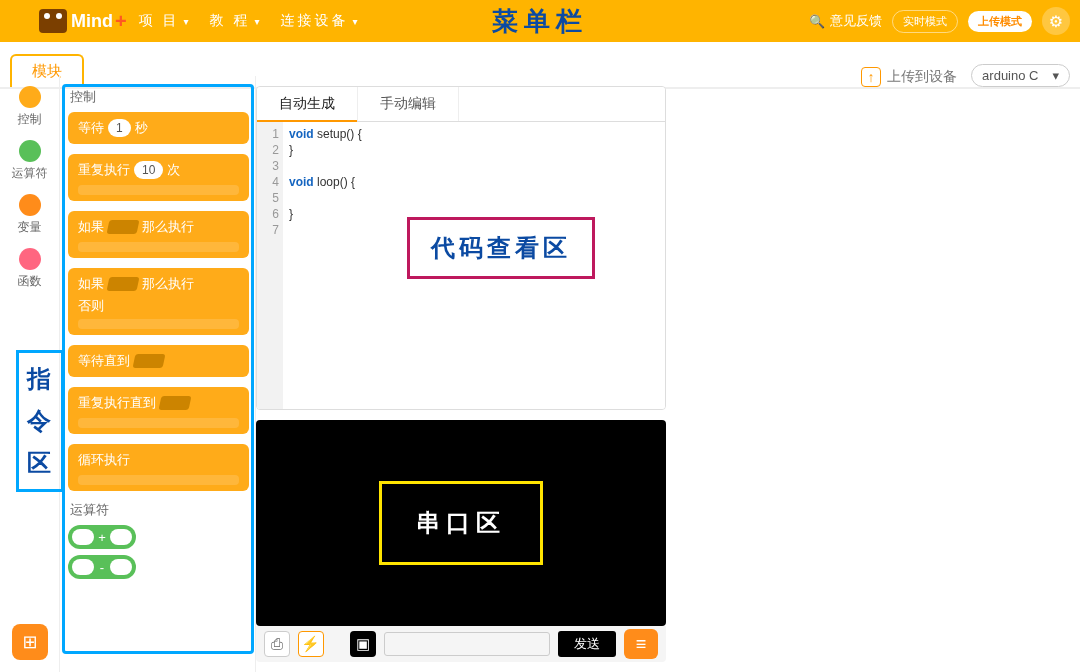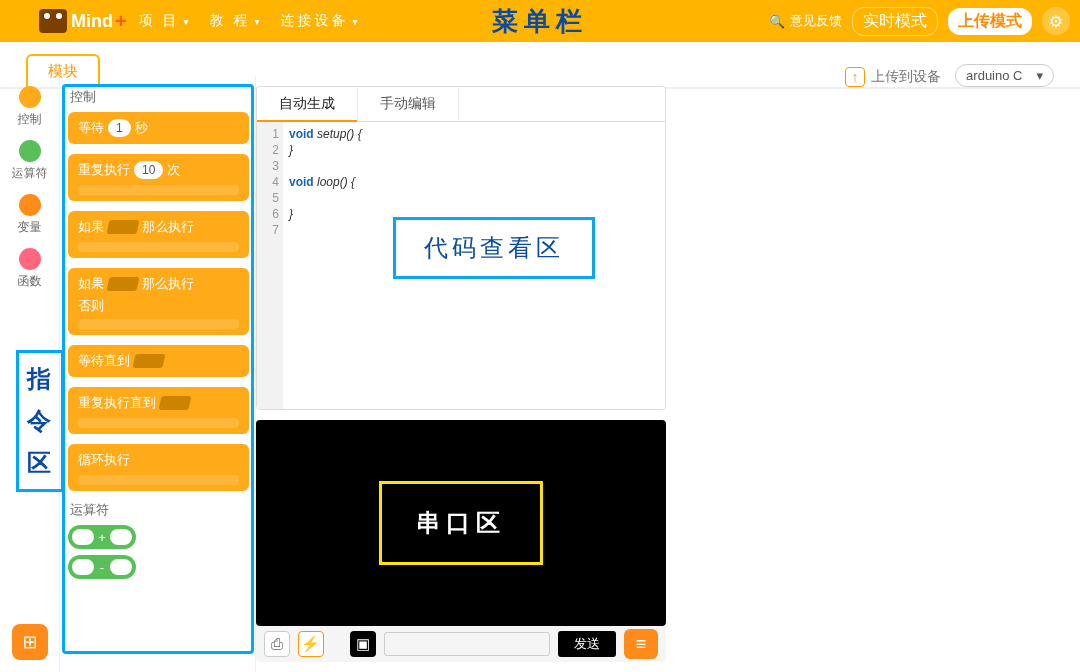--- a/index.html
+++ b/index.html
@@ -12,27 +12,27 @@
   .logo-ic::before { content: ""; position: absolute; top: 4px; left: 5px; width: 6px; height: 6px; background: #fff; border-radius: 50%; }
   .logo-ic::after  { content: ""; position: absolute; top: 4px; right: 5px; width: 6px; height: 6px; background: #fff; border-radius: 50%; }
   .logo-text { font-weight: bold; font-size: 18px; color: #fff; }
   .plus { color: #ff5722; font-weight: 900; font-size: 20px; margin-left: -2px; }
   .menu-items { display: flex; gap: 18px; }
   .menu-item { display: flex; align-items: center; gap: 4px; cursor: pointer; letter-spacing: 3px; }
   .menu-item .caret { font-size: 10px; }
   .menubar-title { position: absolute; left: 50%; transform: translateX(-50%); color: #0b4aa2; font-size: 26px; font-weight: 700; letter-spacing: 6px; }
   .menubar-right { margin-left: auto; display: flex; align-items: center; gap: 10px; }
   .fb { display: flex; align-items: center; gap: 4px; color: #fff; font-size: 13px; }
-  .mode-pill { padding: 3px 10px; border-radius: 12px; font-size: 16px; cursor: pointer; }
+  .mode-pill { padding: 3px 10px; border-radius: 12px; font-size: 11px; cursor: pointer; }
   .mode-live { background: transparent; color: #fff; border: 1px solid rgba(255,255,255,.5); }
   .mode-upload { background: #fff; color: #ff8c00; font-weight: 600; }
   .gear { width: 28px; height: 28px; border-radius: 50%; background: rgba(255,255,255,.25); color: #fff; display: flex; align-items: center; justify-content: center; font-size: 16px; cursor: pointer; }
 
   
-  .subbar { height: 47px; display: flex; align-items: flex-end; padding: 0 26px; border-bottom: 2px solid #eee; }
+  .subbar { height: 47px; display: flex; align-items: flex-end; padding: 0 10px; border-bottom: 2px solid #eee; }
   .tab { padding: 6px 20px; font-size: 15px; color: #ff9800; border: 2px solid #ffb400; border-bottom: none; border-radius: 6px 6px 0 0; background: #fff; cursor: pointer; }
   .subbar-spacer { flex: 1; }
   .upload-dev { display: flex; align-items: center; gap: 6px; color: #777; font-size: 14px; margin-right: 14px; }
   .upload-ic { width: 20px; height: 20px; border: 1.5px solid #ff9800; border-radius: 4px; color: #ff9800; display: flex; align-items: center; justify-content: center; font-weight: bold; font-size: 14px; }
   .lang-select { border: 1px solid #ccc; border-radius: 14px; padding: 3px 10px; font-size: 13px; color: #555; display: flex; align-items: center; gap: 14px; cursor: pointer; }
 
   
   .main { position: absolute; top: 76px; bottom: 0; left: 0; right: 0; display: flex; }
 
   
@@ -70,22 +70,22 @@
   .code-tabs { display: flex; border-bottom: 1px solid #ddd; background: #fff; }
   .ctab { padding: 8px 22px; font-size: 14px; color: #555; border-right: 1px solid #eee; cursor: pointer; }
   .ctab.active { color: #222; position: relative; }
   .ctab.active::after { content: ""; position: absolute; left: 0; right: 0; bottom: -1px; height: 2px; background: #ff9800; }
   .code-body { flex: 1; display: flex; font-family: Consolas, monospace; font-size: 12px; background: #fff; }
   .gutter { width: 26px; background: #f2f2f2; color: #999; text-align: right; padding: 4px 4px 0 0; }
   .gutter div { height: 16px; line-height: 16px; }
   .code { padding: 4px 6px 0 6px; }
   .code div { height: 16px; line-height: 16px; white-space: pre; }
   .kw { color: #1565c0; font-weight: bold; }
-  .fn { color: #333; font-style: italic; }
-  .code-label { position: absolute; right: 70px; top: 130px; border: 3px solid #0ea5e9; padding: 12px 28px; color: #0b4aa2; font-size: 24px; font-weight: 400; letter-spacing: 4px; background: none; }
+  .fn { color: #333; }
+  .code-label { position: absolute; right: 70px; top: 130px; border: 3px solid #be185d; padding: 12px 21px; color: #0b4aa2; font-size: 24px; font-weight: 700; letter-spacing: 4px; background: none; }
 
   .serial-panel { flex: 1; margin-top: 10px; background: #000; border-radius: 4px; position: relative; }
   .serial-label { position: absolute; left: 50%; top: 50%; transform: translate(-50%,-50%); border: 3px solid #ffe400; color: #fff; font-size: 24px; font-weight: 700; letter-spacing: 6px; padding: 23px 34px; }
   .serial-bar { height: 36px; background: #f5f5f5; display: flex; align-items: center; padding: 0 8px; gap: 8px; border-radius: 0 0 4px 4px; }
   .io-btn { width: 26px; height: 26px; border-radius: 4px; display: flex; align-items: center; justify-content: center; font-size: 15px; border: 1px solid #ccc; color: #666; background: #fff; cursor: pointer; }
   .io-orange { border-color: #ff9800; color: #ff9800; }
   .io-black { background: #000; color: #fff; border: none; }
   .serial-input { flex: 1; height: 24px; border: 1px solid #ccc; border-radius: 3px; }
   .send-btn { background: #000; color: #fff; padding: 4px 16px; border-radius: 3px; font-size: 13px; cursor: pointer; }
   .orange-btn { width: 34px; height: 30px; border-radius: 6px; background: #ff8c1a; color: #fff; display: flex; align-items: center; justify-content: center; font-size: 18px; cursor: pointer; }

